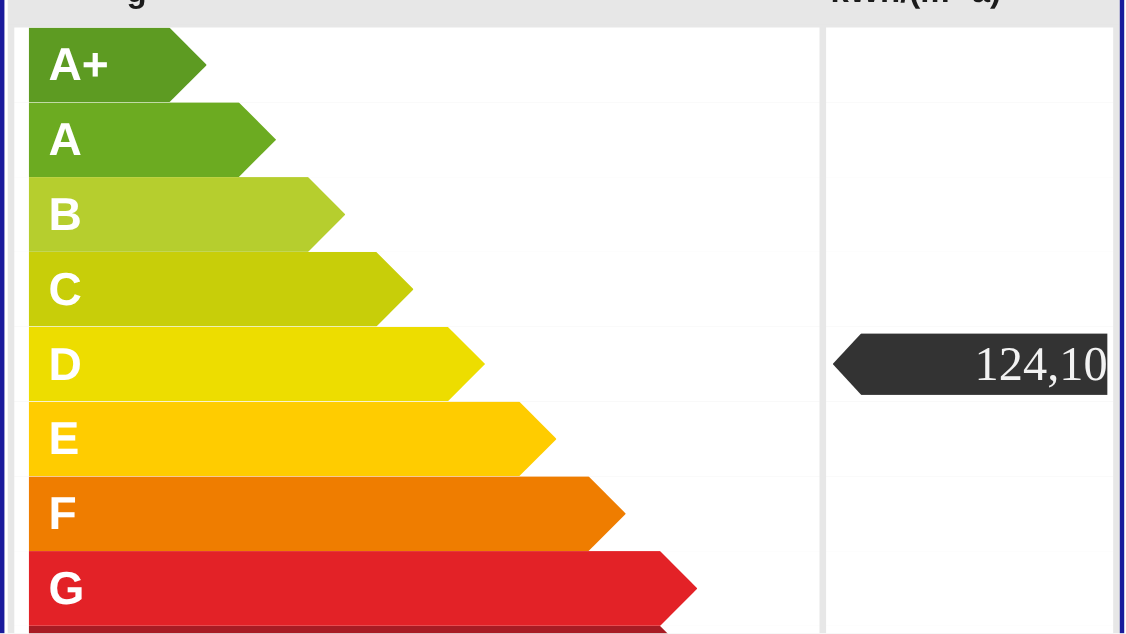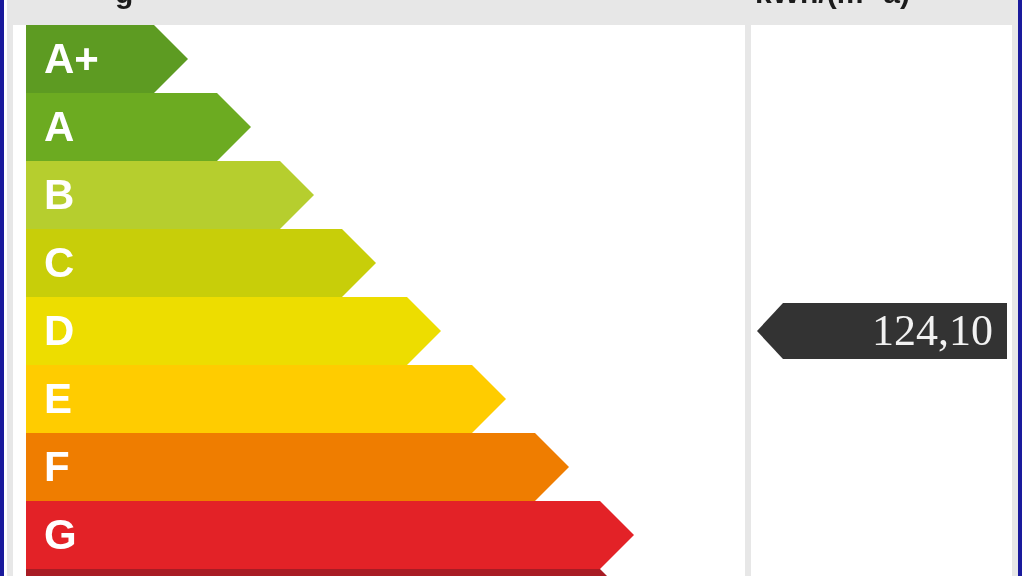--- a/index.html
+++ b/index.html
@@ -124,21 +124,20 @@
   
   .value-badge {
     position: absolute;
     top: 6px;
     height: 56px;
     background: #333333;
     display: flex;
     align-items: center;
     justify-content: flex-end;
     box-sizing: border-box;
-    padding-right: 14px;
     -webkit-clip-path: polygon(26px 0, 100% 0, 100% 100%, 26px 100%, 0 50%);
     clip-path: polygon(26px 0, 100% 0, 100% 100%, 26px 100%, 0 50%);
   }
   .value-badge-text {
     color: #f2f2f2;
     font-family: "Liberation Serif", serif;
     font-size: 44px;
     font-weight: 400;
     line-height: 1;
     white-space: nowrap;

